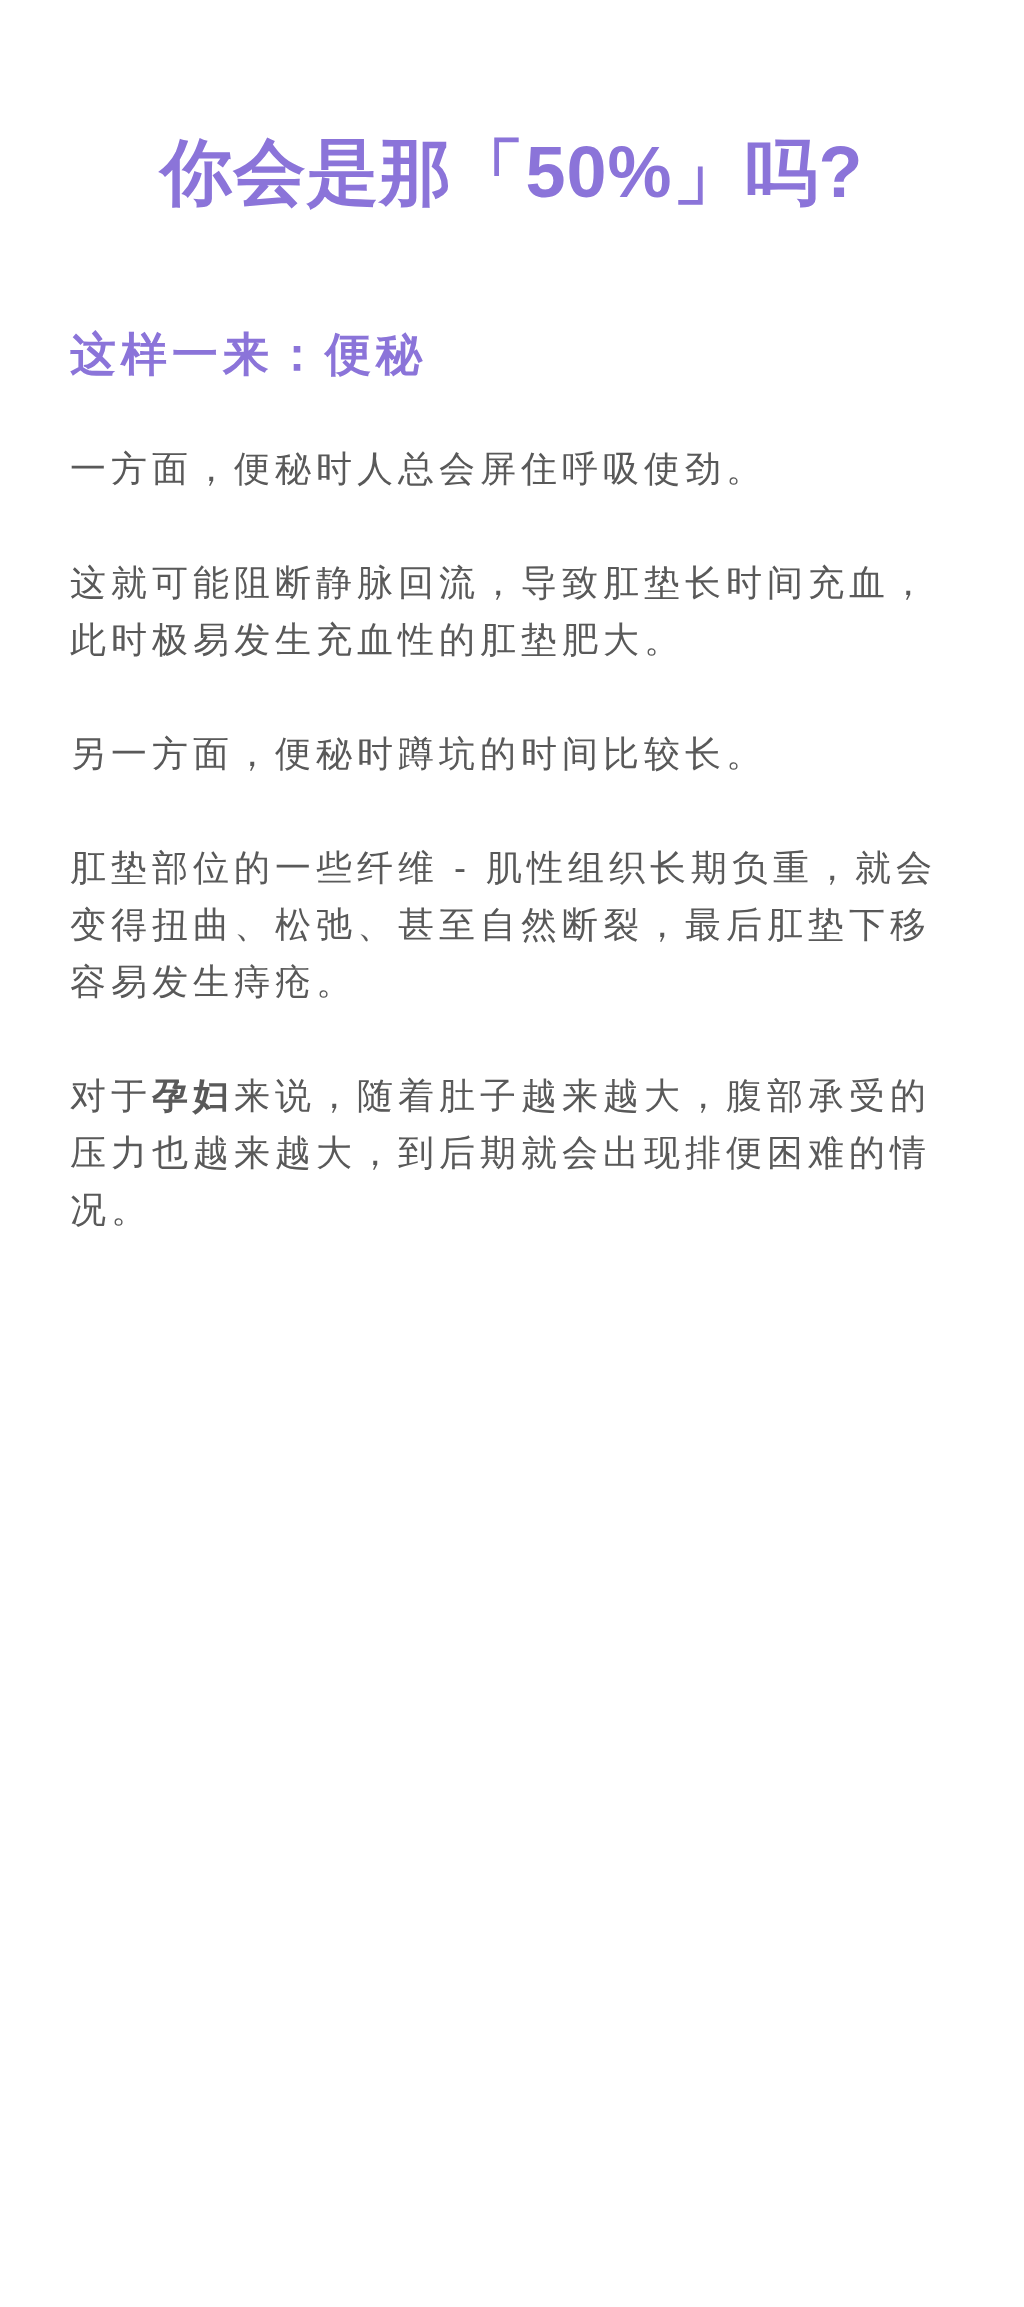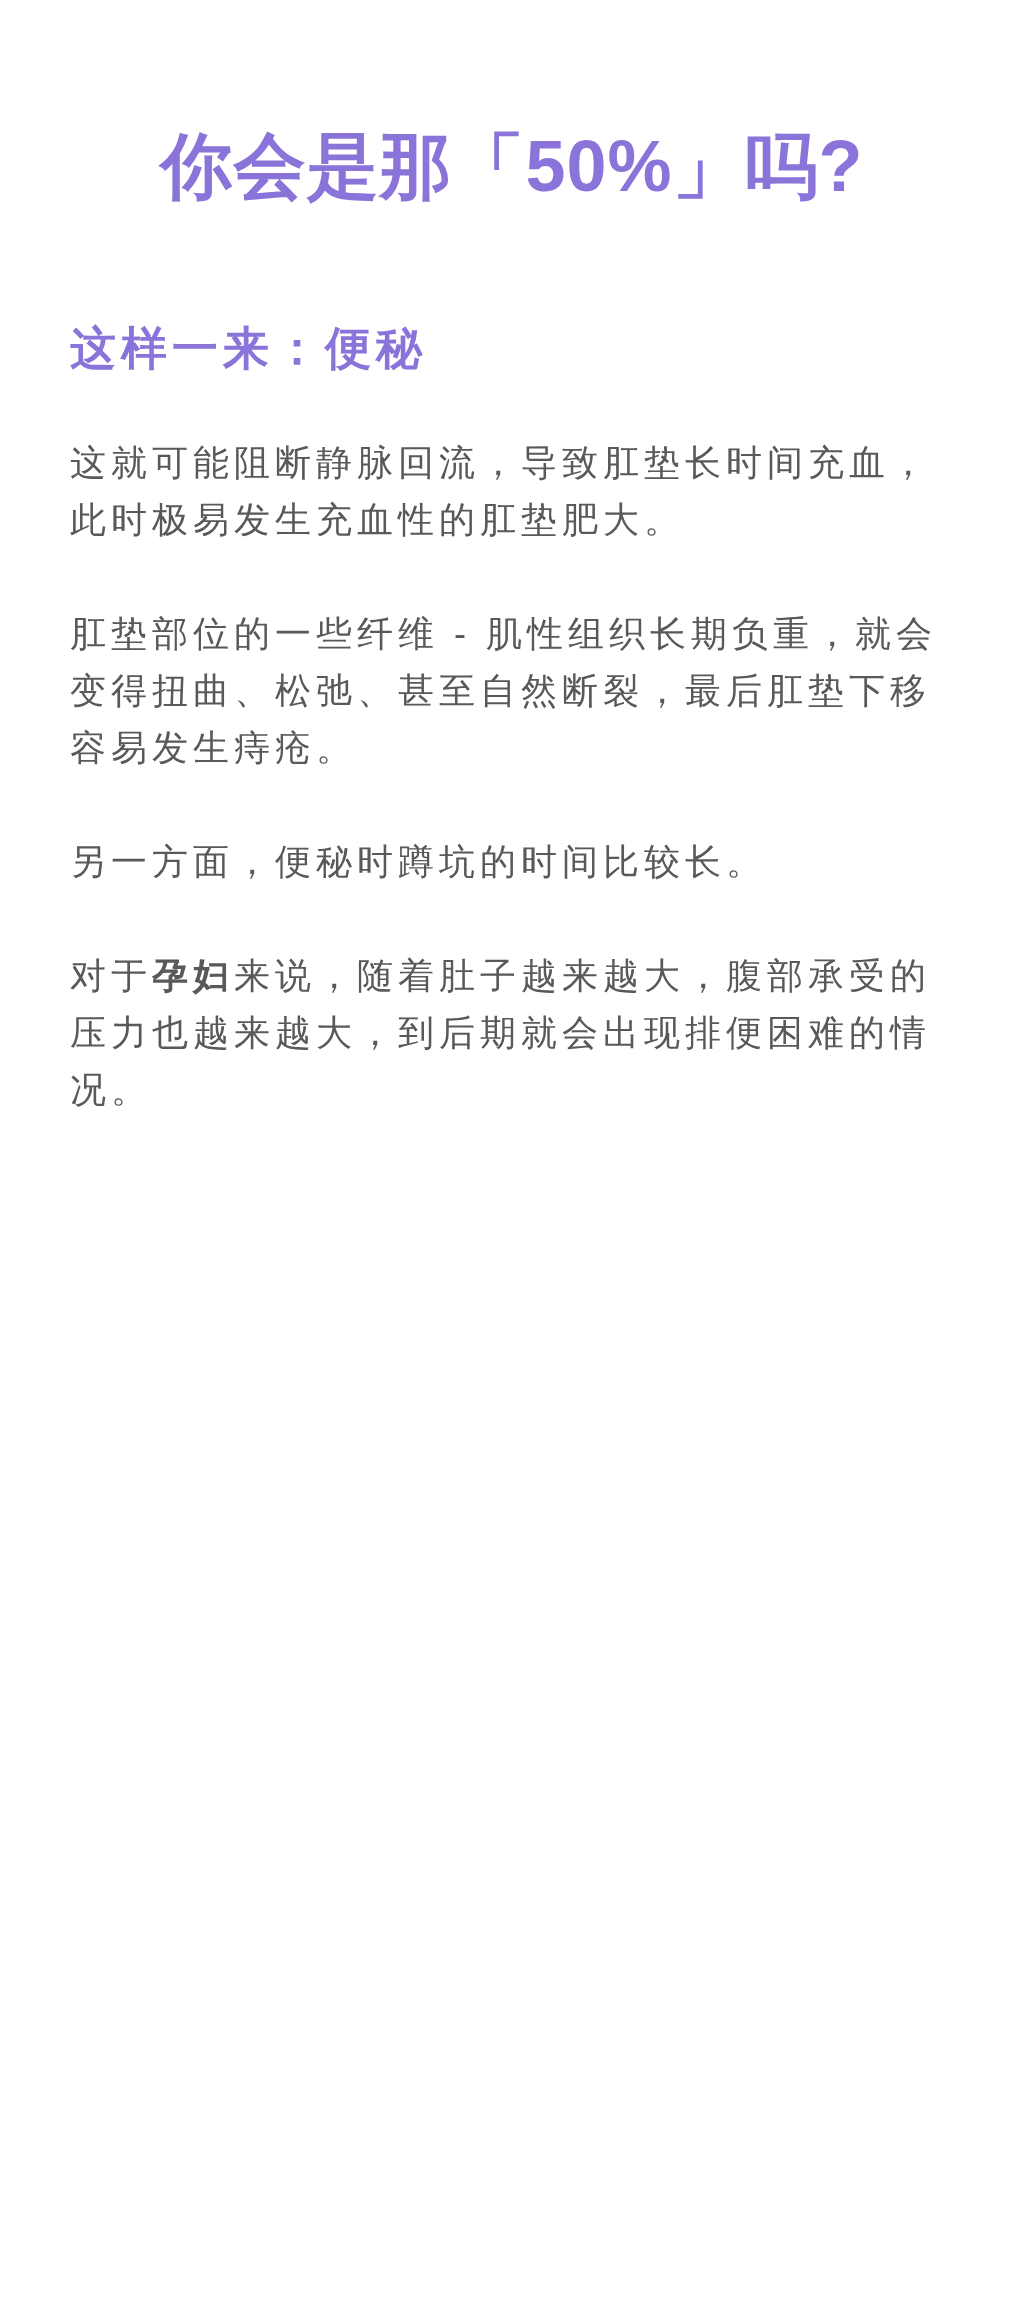--- a/index.html
+++ b/index.html
@@ -5,21 +5,21 @@
   html, body {
     margin: 0;
     padding: 0;
     background: #ffffff;
   }
   .page {
     position: relative;
     width: 1024px;
     height: 2307px;
     box-sizing: border-box;
-    padding: 0 70px;
+    padding: 6px 70px;
     margin: 0 auto;
     overflow: hidden;
     background: var(--bg, #ffffff);
     font-family: "Liberation Sans", "DejaVu Sans", sans-serif;
   }
   h1.title {
     margin: 126px 0 0 0;
     font-size: 72px;
     line-height: 80px;
     font-weight: 800;
@@ -58,19 +58,20 @@
 </head>
 <body>
 
 <div class="page">
   <h1 class="title">你会是那「50%」吗?</h1>
 
 
   <div id="sections">
       <section>
         <h2 class="section-heading">这样一来：便秘</h2>
+        <p class="body-text"><span>一方面，便秘时人总会屏住呼吸使劲。</span></p>
         <p class="body-text"><span>这就可能阻断静脉回流，导致肛垫长时间充血，此时极易发生充血性的肛垫肥大。</span></p>
+        <p class="body-text"><span>另一方面，便秘时蹲坑的时间比较长。</span></p>
         <p class="body-text"><span>肛垫部位的一些纤维 - 肌性组织长期负重，就会变得扭曲、松弛、甚至自然断裂，最后肛垫下移容易发生痔疮。</span></p>
-        <p class="body-text"><span>另一方面，便秘时蹲坑的时间比较长。</span></p>
         <p class="body-text"><span>对于</span><strong>孕妇</strong><span>来说，随着肚子越来越大，腹部承受的压力也越来越大，到后期就会出现排便困难的情况。</span></p>
       </section>
     </div>
 </div>
 
 </body></html>

